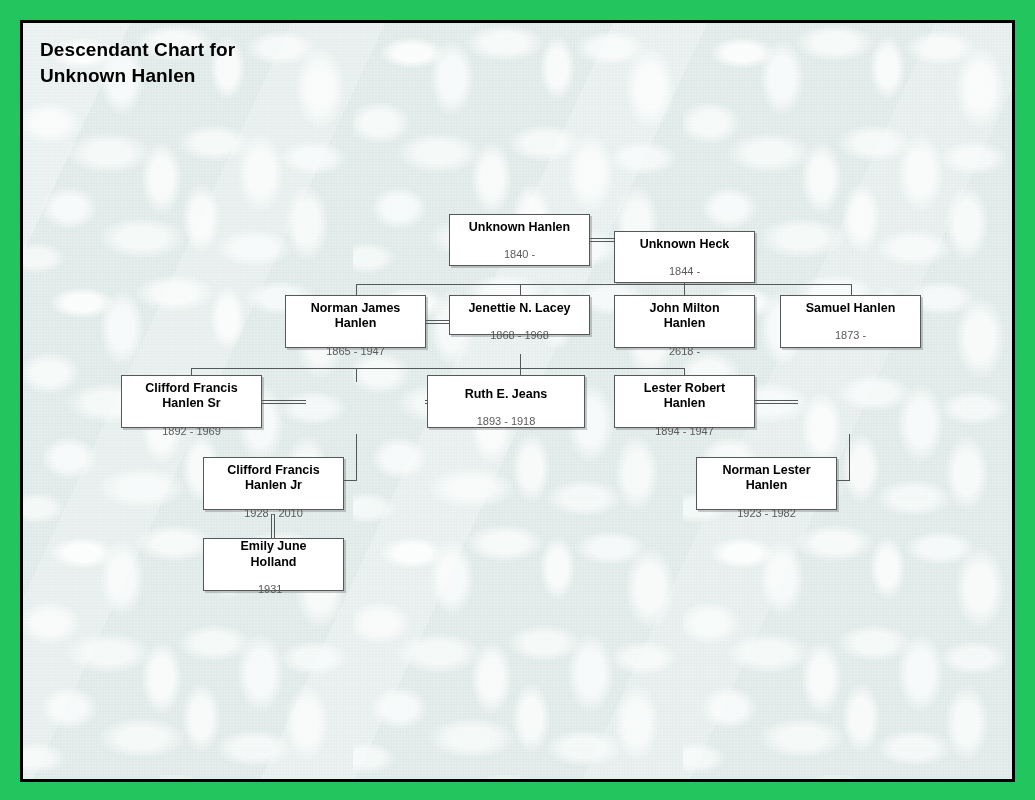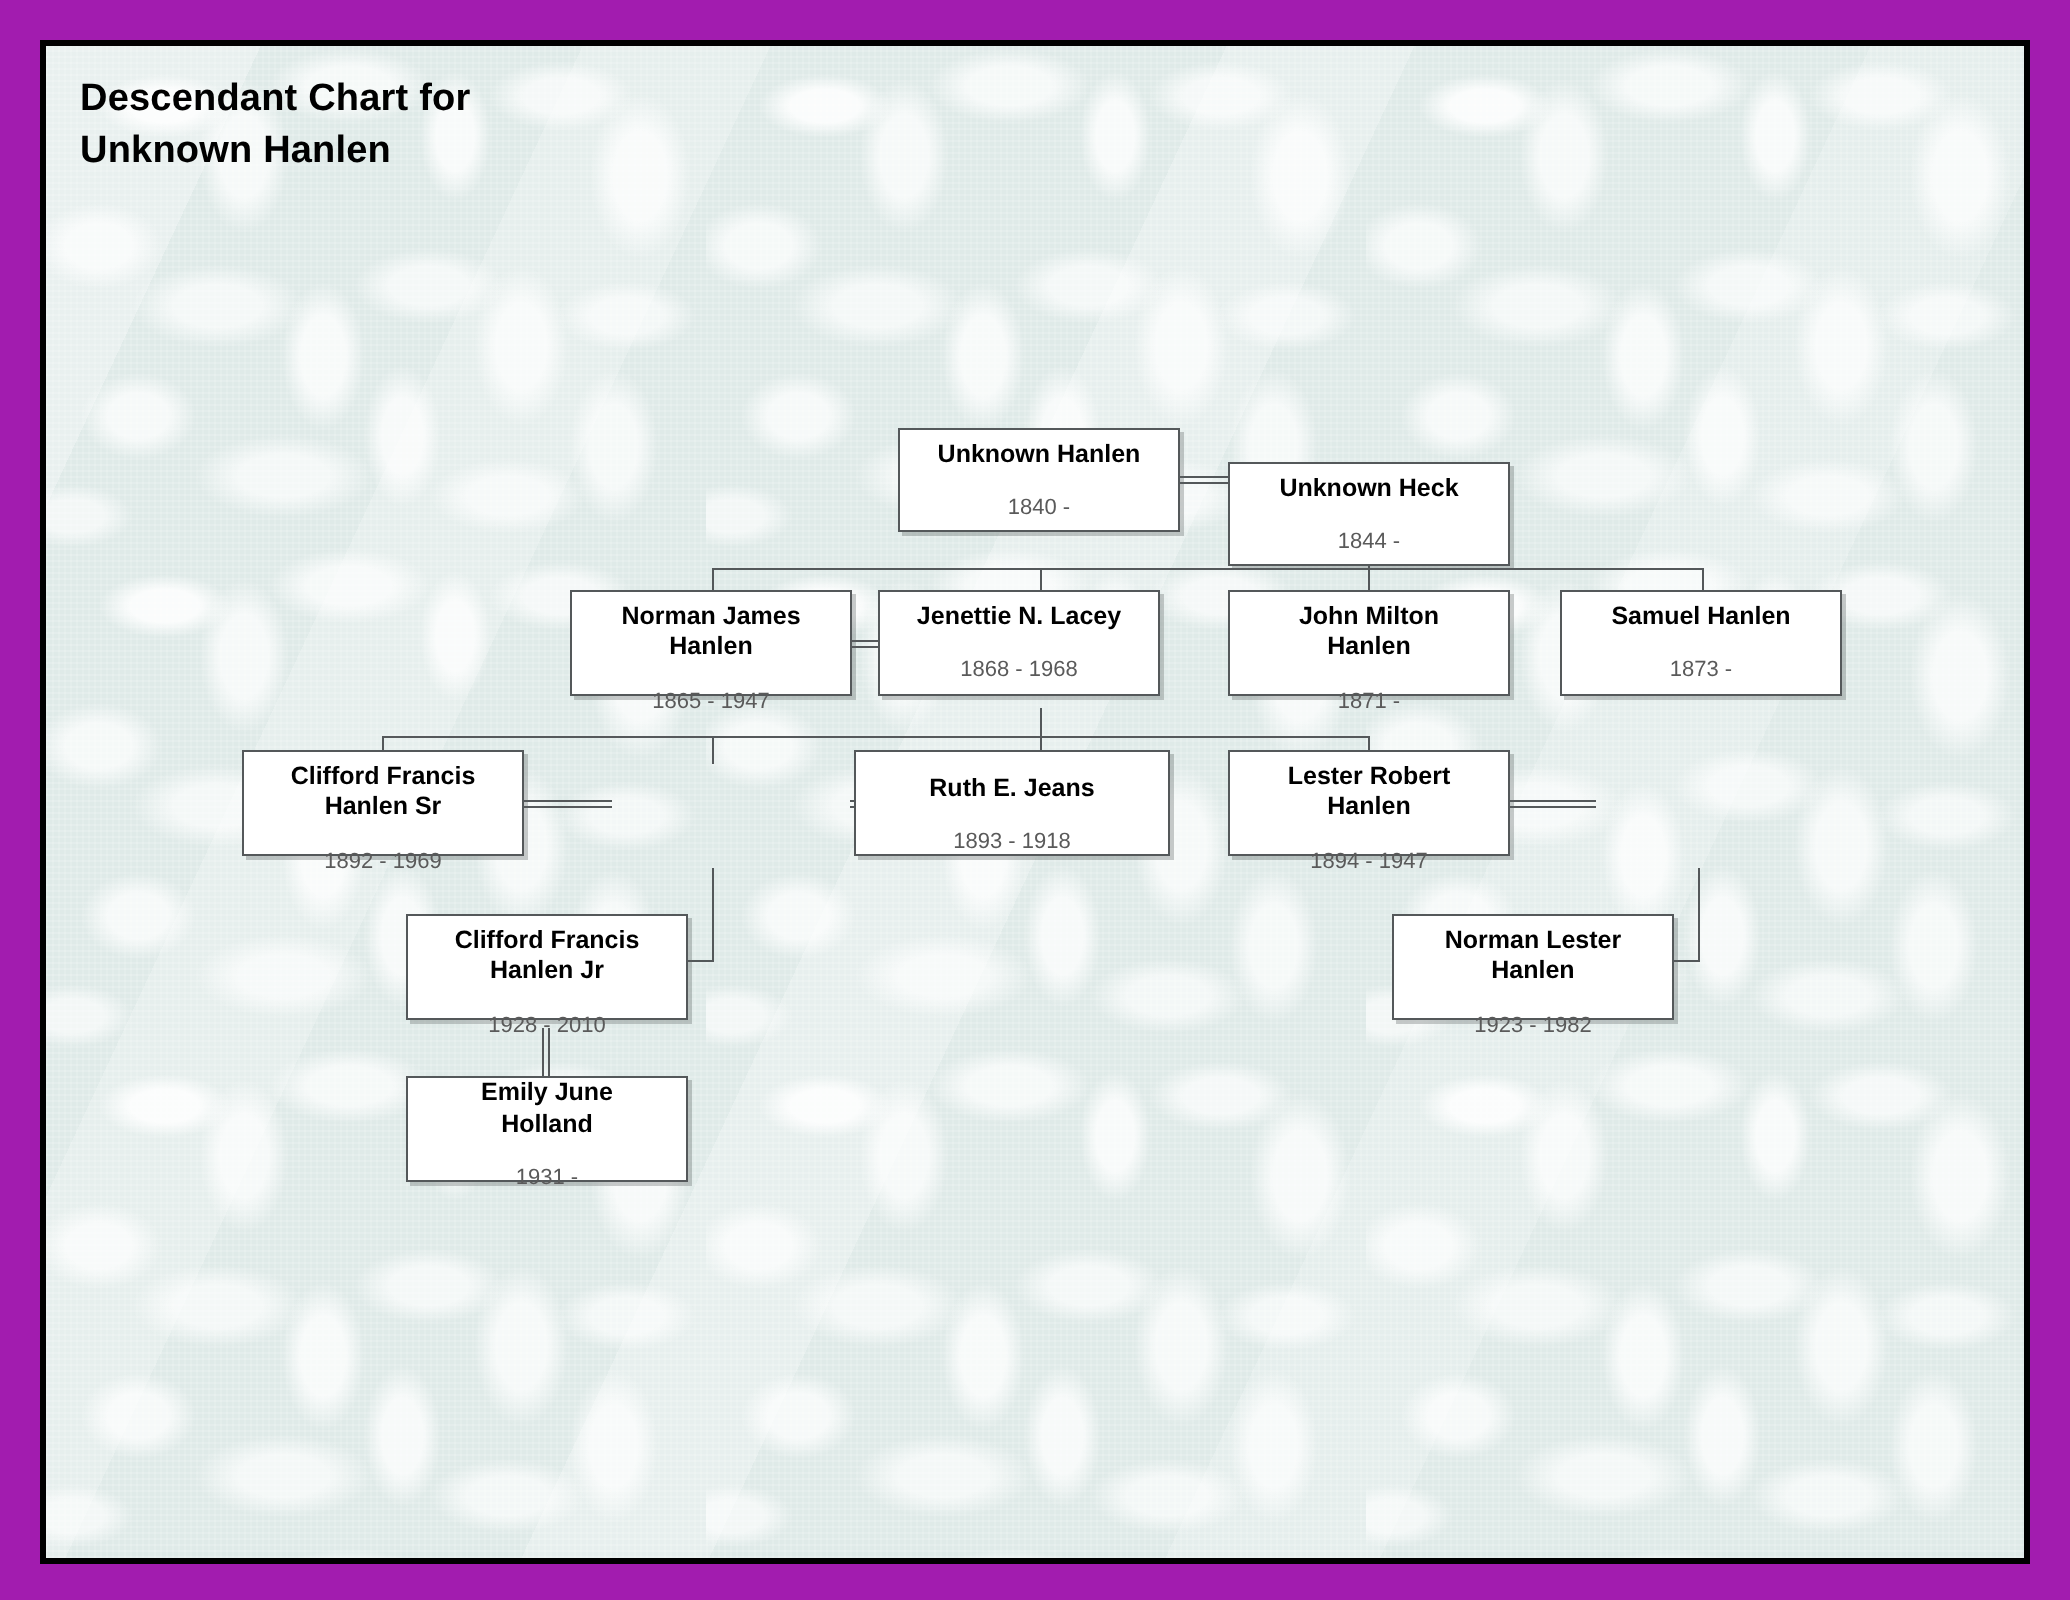--- a/index.html
+++ b/index.html
@@ -4,21 +4,21 @@
 <title>Descendant Chart</title>
 <style>
   html,body{margin:0;padding:0;background:#ffffff;}
   body{
     width:1035px;height:800px;overflow:hidden;
     font-family:"Liberation Sans","DejaVu Sans",sans-serif;
   }
 
   
   #page{
-    position:absolute;left:0;top:0;width:1035px;height:800px;background:#a21caf;
+    position:absolute;left:0;top:0;width:1035px;height:800px;background:#22c55e;
   }
   #frame{
     position:absolute;left:20px;top:20px;
     width:989px;height:756px;
     border:3px solid #000000;
     background:#dde9e7;
     overflow:hidden;
   }
 
   
@@ -156,29 +156,29 @@
         <div class="nm">Unknown Heck</div>
         <div class="dt">1844 -</div>
       </div>
 
       <div class="node" style="left:262px;top:272px;width:141px;height:53px;">
         <div class="nm">Norman James
 Hanlen</div>
         <div class="dt">1865 - 1947</div>
       </div>
 
-      <div class="node" style="left:416px;top:272px;width:141px;height:53px;">
+      <div class="node" style="left:426px;top:272px;width:141px;height:40px;">
         <div class="nm">Jenettie N. Lacey</div>
         <div class="dt">1868 - 1968</div>
       </div>
 
       <div class="node" style="left:591px;top:272px;width:141px;height:53px;">
         <div class="nm">John Milton
 Hanlen</div>
-        <div class="dt">1871 -</div>
+        <div class="dt">2618 -</div>
       </div>
 
       <div class="node" style="left:757px;top:272px;width:141px;height:53px;">
         <div class="nm">Samuel Hanlen</div>
         <div class="dt">1873 -</div>
       </div>
 
       <div class="node" style="left:98px;top:352px;width:141px;height:53px;">
         <div class="nm">Clifford Francis
 Hanlen Sr</div>

